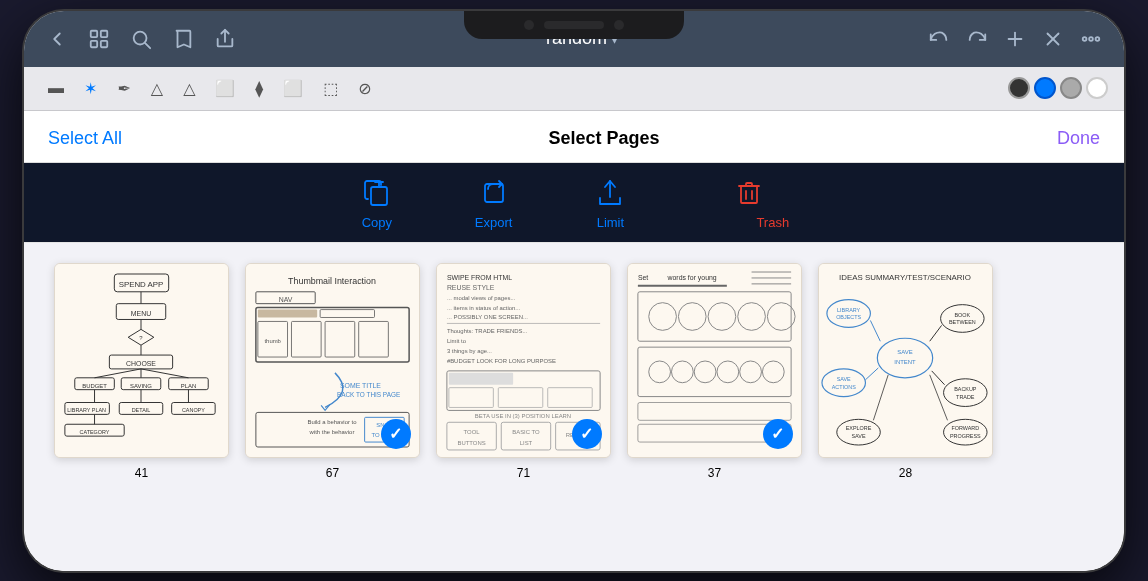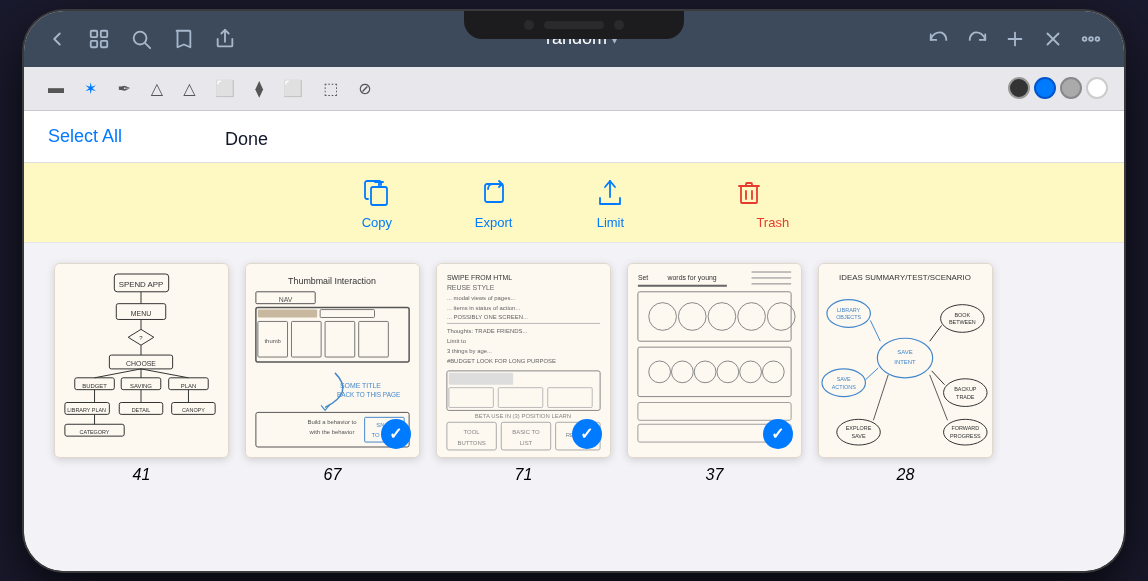--- a/index.html
+++ b/index.html
@@ -138,22 +138,22 @@
       color: #555;
       font-size: 16px;
       cursor: pointer;
     }
 
     
     .select-header {
       background: #ffffff;
       height: 52px;
       display: flex;
-      align-items: center;
-      padding: 4px 24px;
+      align-items: flex-end;
+      padding: 13px 24px;
       border-bottom: 1px solid #ddd;
       flex-shrink: 0;
     }
 
     .select-all-btn {
       color: #007aff;
       font-size: 18px;
       font-weight: 400;
       cursor: pointer;
       min-width: 140px;
@@ -161,32 +161,32 @@
 
     .select-pages-title {
       flex: 1;
       text-align: center;
       font-size: 18px;
       font-weight: 600;
       color: #000;
     }
 
     .done-btn {
-      color: #0f172a;
+      color: #8b5cf6;
       font-size: 18px;
       font-weight: 500;
       cursor: pointer;
       min-width: 80px;
       text-align: right;
       margin-top: 7px;
     }
 
     
     .actions-bar {
-      background: #fef9c3;
+      background: #0f172a;
       height: 80px;
       display: flex;
       align-items: center;
       justify-content: center;
       gap: 80px;
       border-bottom: 1px solid #e5e5e5;
       flex-shrink: 0;
     }
 
     .action-item {
@@ -258,24 +258,23 @@
       border-radius: 50%;
       display: flex;
       align-items: center;
       justify-content: center;
       color: white;
       font-size: 16px;
       font-weight: 700;
     }
 
     .page-number {
-      font-size: 16px;
+      font-size: 12px;
       color: #000;
       font-weight: 400;
-      font-style: italic;
     }
 
     
     .sketch-svg {
       width: 100%;
       height: 100%;
     }
 
   </style>
 </head>
@@ -376,20 +375,21 @@
       <div class="tool-icon">⊘</div>
       <div style="flex:1"></div>
       <div class="tool-icon" style="width:22px;height:22px;border-radius:50%;background:#333;border:2px solid #999;"></div>
       <div class="tool-icon" style="width:22px;height:22px;border-radius:50%;background:#007aff;border:2px solid #0055cc;"></div>
       <div class="tool-icon" style="width:22px;height:22px;border-radius:50%;background:#aaa;border:2px solid #888;"></div>
       <div class="tool-icon" style="width:22px;height:22px;border-radius:50%;background:#fff;border:2px solid #ccc;"></div>
     </div>
 
     <div class="select-header">
       <span class="select-all-btn">Select All</span>
+      <span class="select-pages-title">Select Pages</span>
       <span class="done-btn">Done</span>
     </div>
 
     <div class="actions-bar">
 
       <div class="action-item">
         <div class="action-icon">
           <svg viewBox="0 0 30 30" fill="none" stroke="#007aff" stroke-width="1.8" stroke-linecap="round" stroke-linejoin="round">
             <rect x="9" y="9" width="16" height="18" rx="2"></rect>
             <path d="M6 21H5a2 2 0 01-2-2V5a2 2 0 012-2h12a2 2 0 012 2v2"></path>

